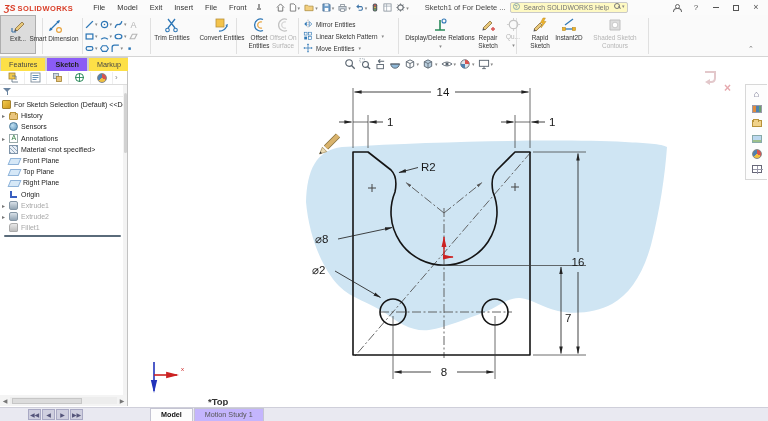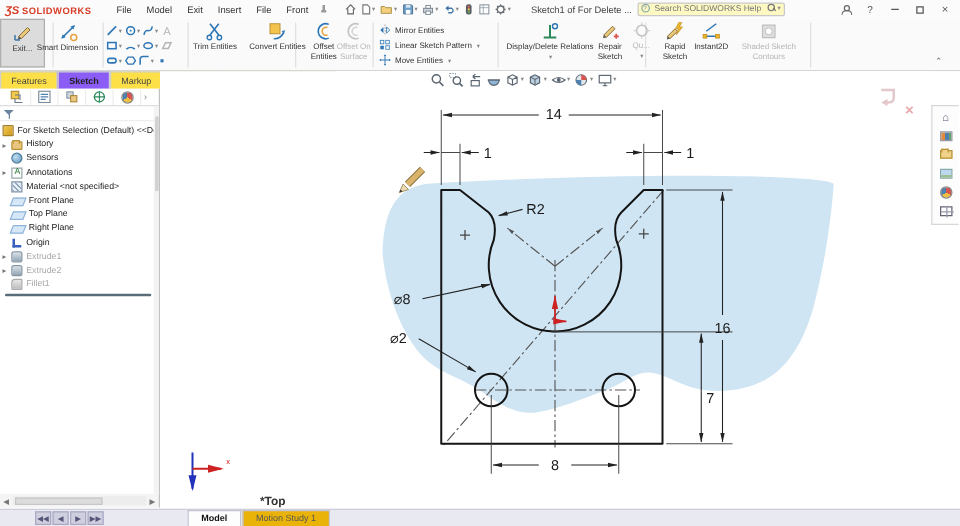--- a/index.html
+++ b/index.html
@@ -126,21 +126,21 @@
 
   
   .hscroll{position:absolute;left:0;top:395px;width:128px;height:11px;background:#f4f4f4;border-right:1px solid #c2c2c2;display:flex;align-items:center;}
   .hscroll .arrow{width:10px;text-align:center;font-size:6px;color:#777;}
   .hscroll .track{flex:1;height:7px;background:#ededed;position:relative;}
   .hscroll .hthumb{position:absolute;left:2px;top:0.5px;width:70px;height:6px;background:#dcdcdc;border:1px solid #c6c6c6;}
   .bottombar{position:absolute;left:0;top:407px;width:768px;height:14px;background:#e9e9f1;border-top:1px solid #cfcfda;display:flex;align-items:flex-end;}
   .navbtns{display:flex;margin-left:28px;margin-bottom:1px;}
   .navbtn{width:13px;height:11px;background:#cfcfdf;border:1px solid #a9a9c4;margin-right:1px;
           font-size:6px;color:#55557a;display:flex;align-items:center;justify-content:center;}
-  .btab{height:13px;padding:1px 10px 0 10px;font-size:7.2px;color:#555;background:#eab308;
+  .btab{height:13px;padding:1px 10px 0 10px;font-size:7.2px;color:#555;background:#c4b5fd;
         border:1px solid #c4c4d2;border-bottom:none;margin-right:1px;white-space:nowrap;}
   .btab.active{background:#fdfdfd;font-weight:bold;color:#111;}
   .btab-spacer{width:66px;}
 </style>
 </head>
 <body>
 
 <div class="app">
 
   <div class="titlebar">

